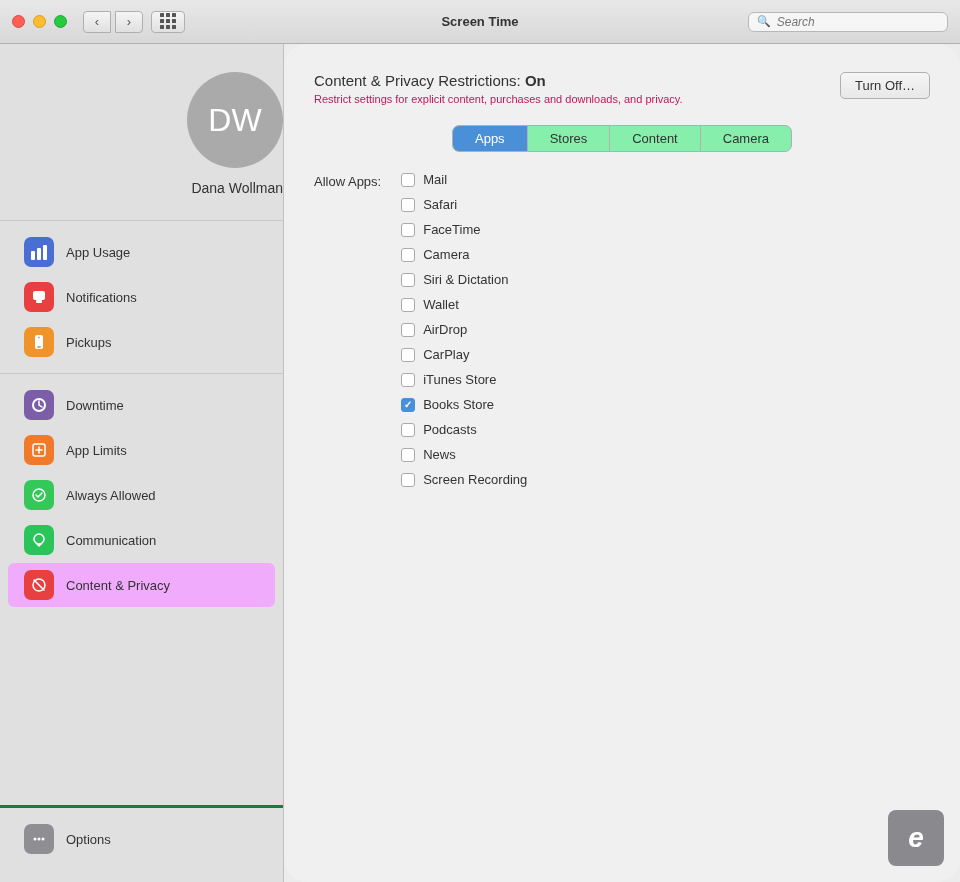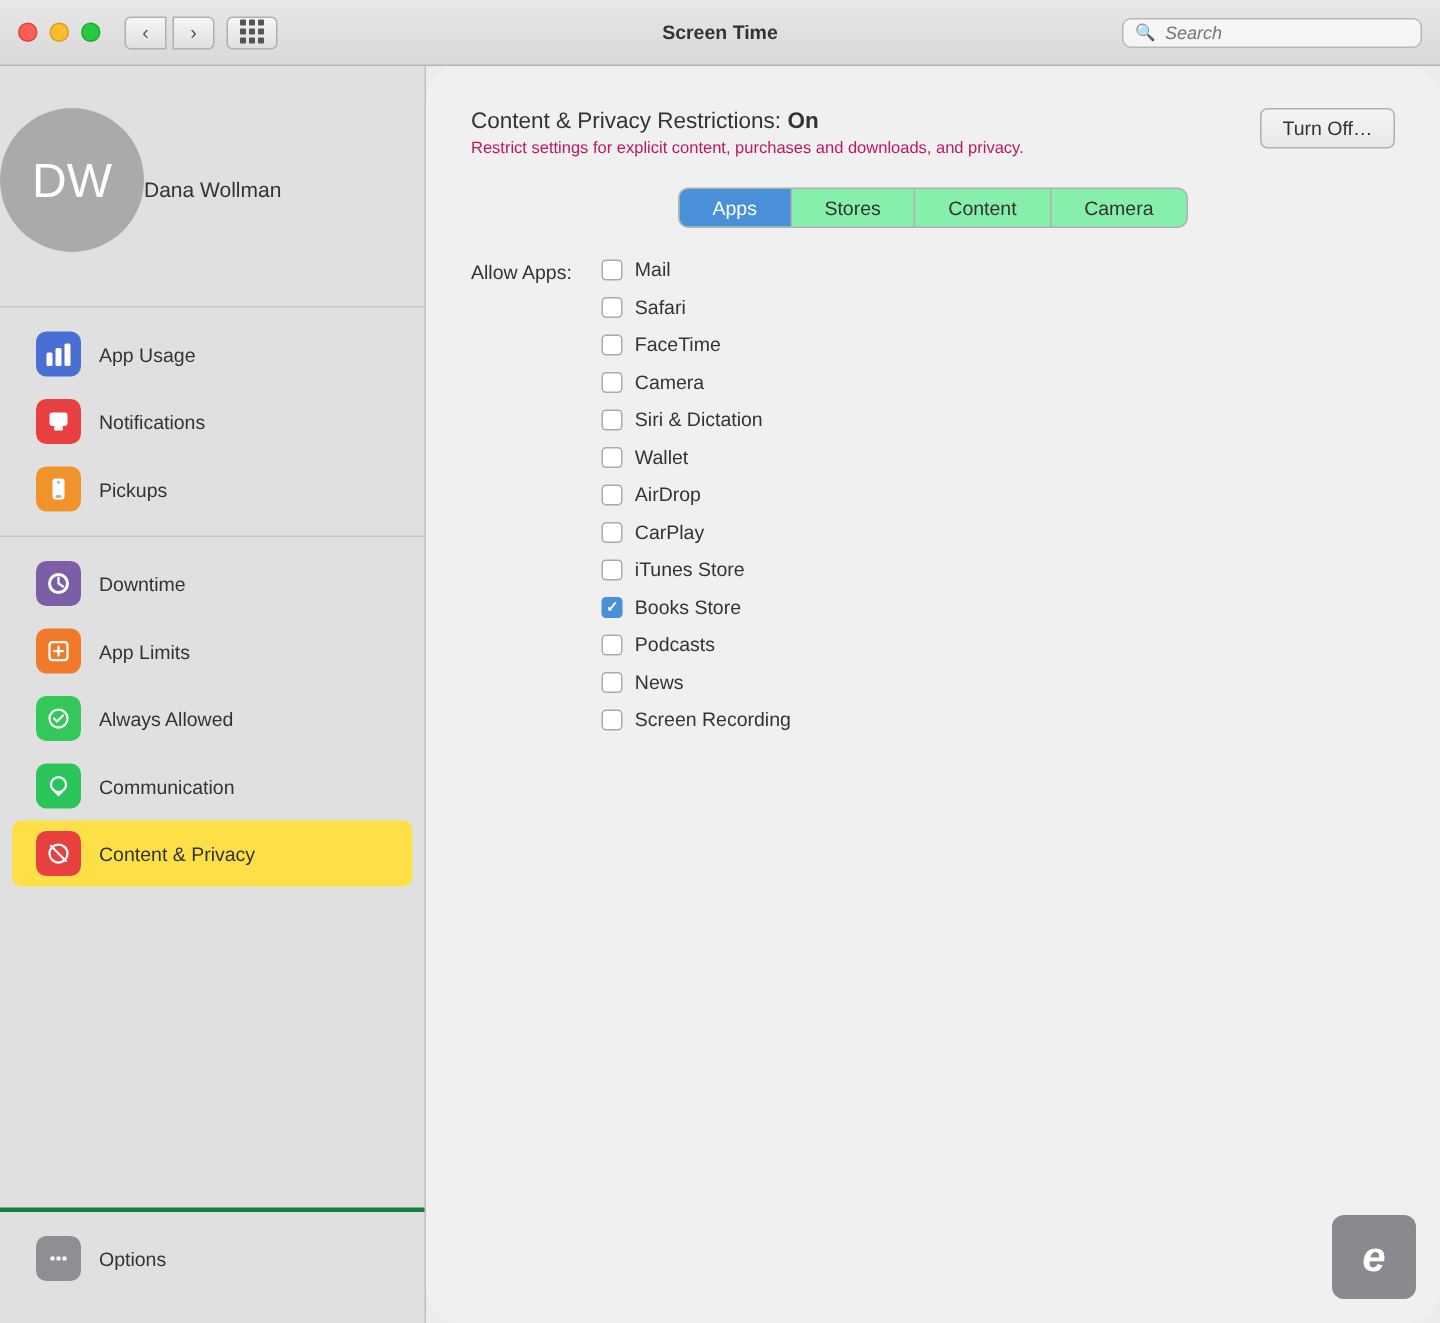--- a/index.html
+++ b/index.html
@@ -129,21 +129,22 @@
       background: #e0e0e0;
       border-right: 1px solid #c0c0c0;
       display: flex;
       flex-direction: column;
       flex-shrink: 0;
       padding-bottom: 20px;
     }
 
     .user-profile {
       display: flex;
-      align-items: center;
+      flex-direction: column;
+      align-items: flex-end;
       padding: 28px 0 20px 0;
     }
     .avatar {
       width: 96px;
       height: 96px;
       border-radius: 50%;
       background: #aaa;
       display: flex;
       align-items: center;
       justify-content: center;
@@ -171,21 +172,21 @@
     .sidebar-item {
       display: flex;
       align-items: center;
       gap: 12px;
       padding: 7px 16px;
       cursor: pointer;
       border-radius: 6px;
       margin: 1px 8px;
     }
     .sidebar-item.active {
-      background: #fde047;
+      background: #f0abfc;
     }
     .sidebar-icon {
       width: 30px;
       height: 30px;
       border-radius: 7px;
       display: flex;
       align-items: center;
       justify-content: center;
       font-size: 16px;
       flex-shrink: 0;

